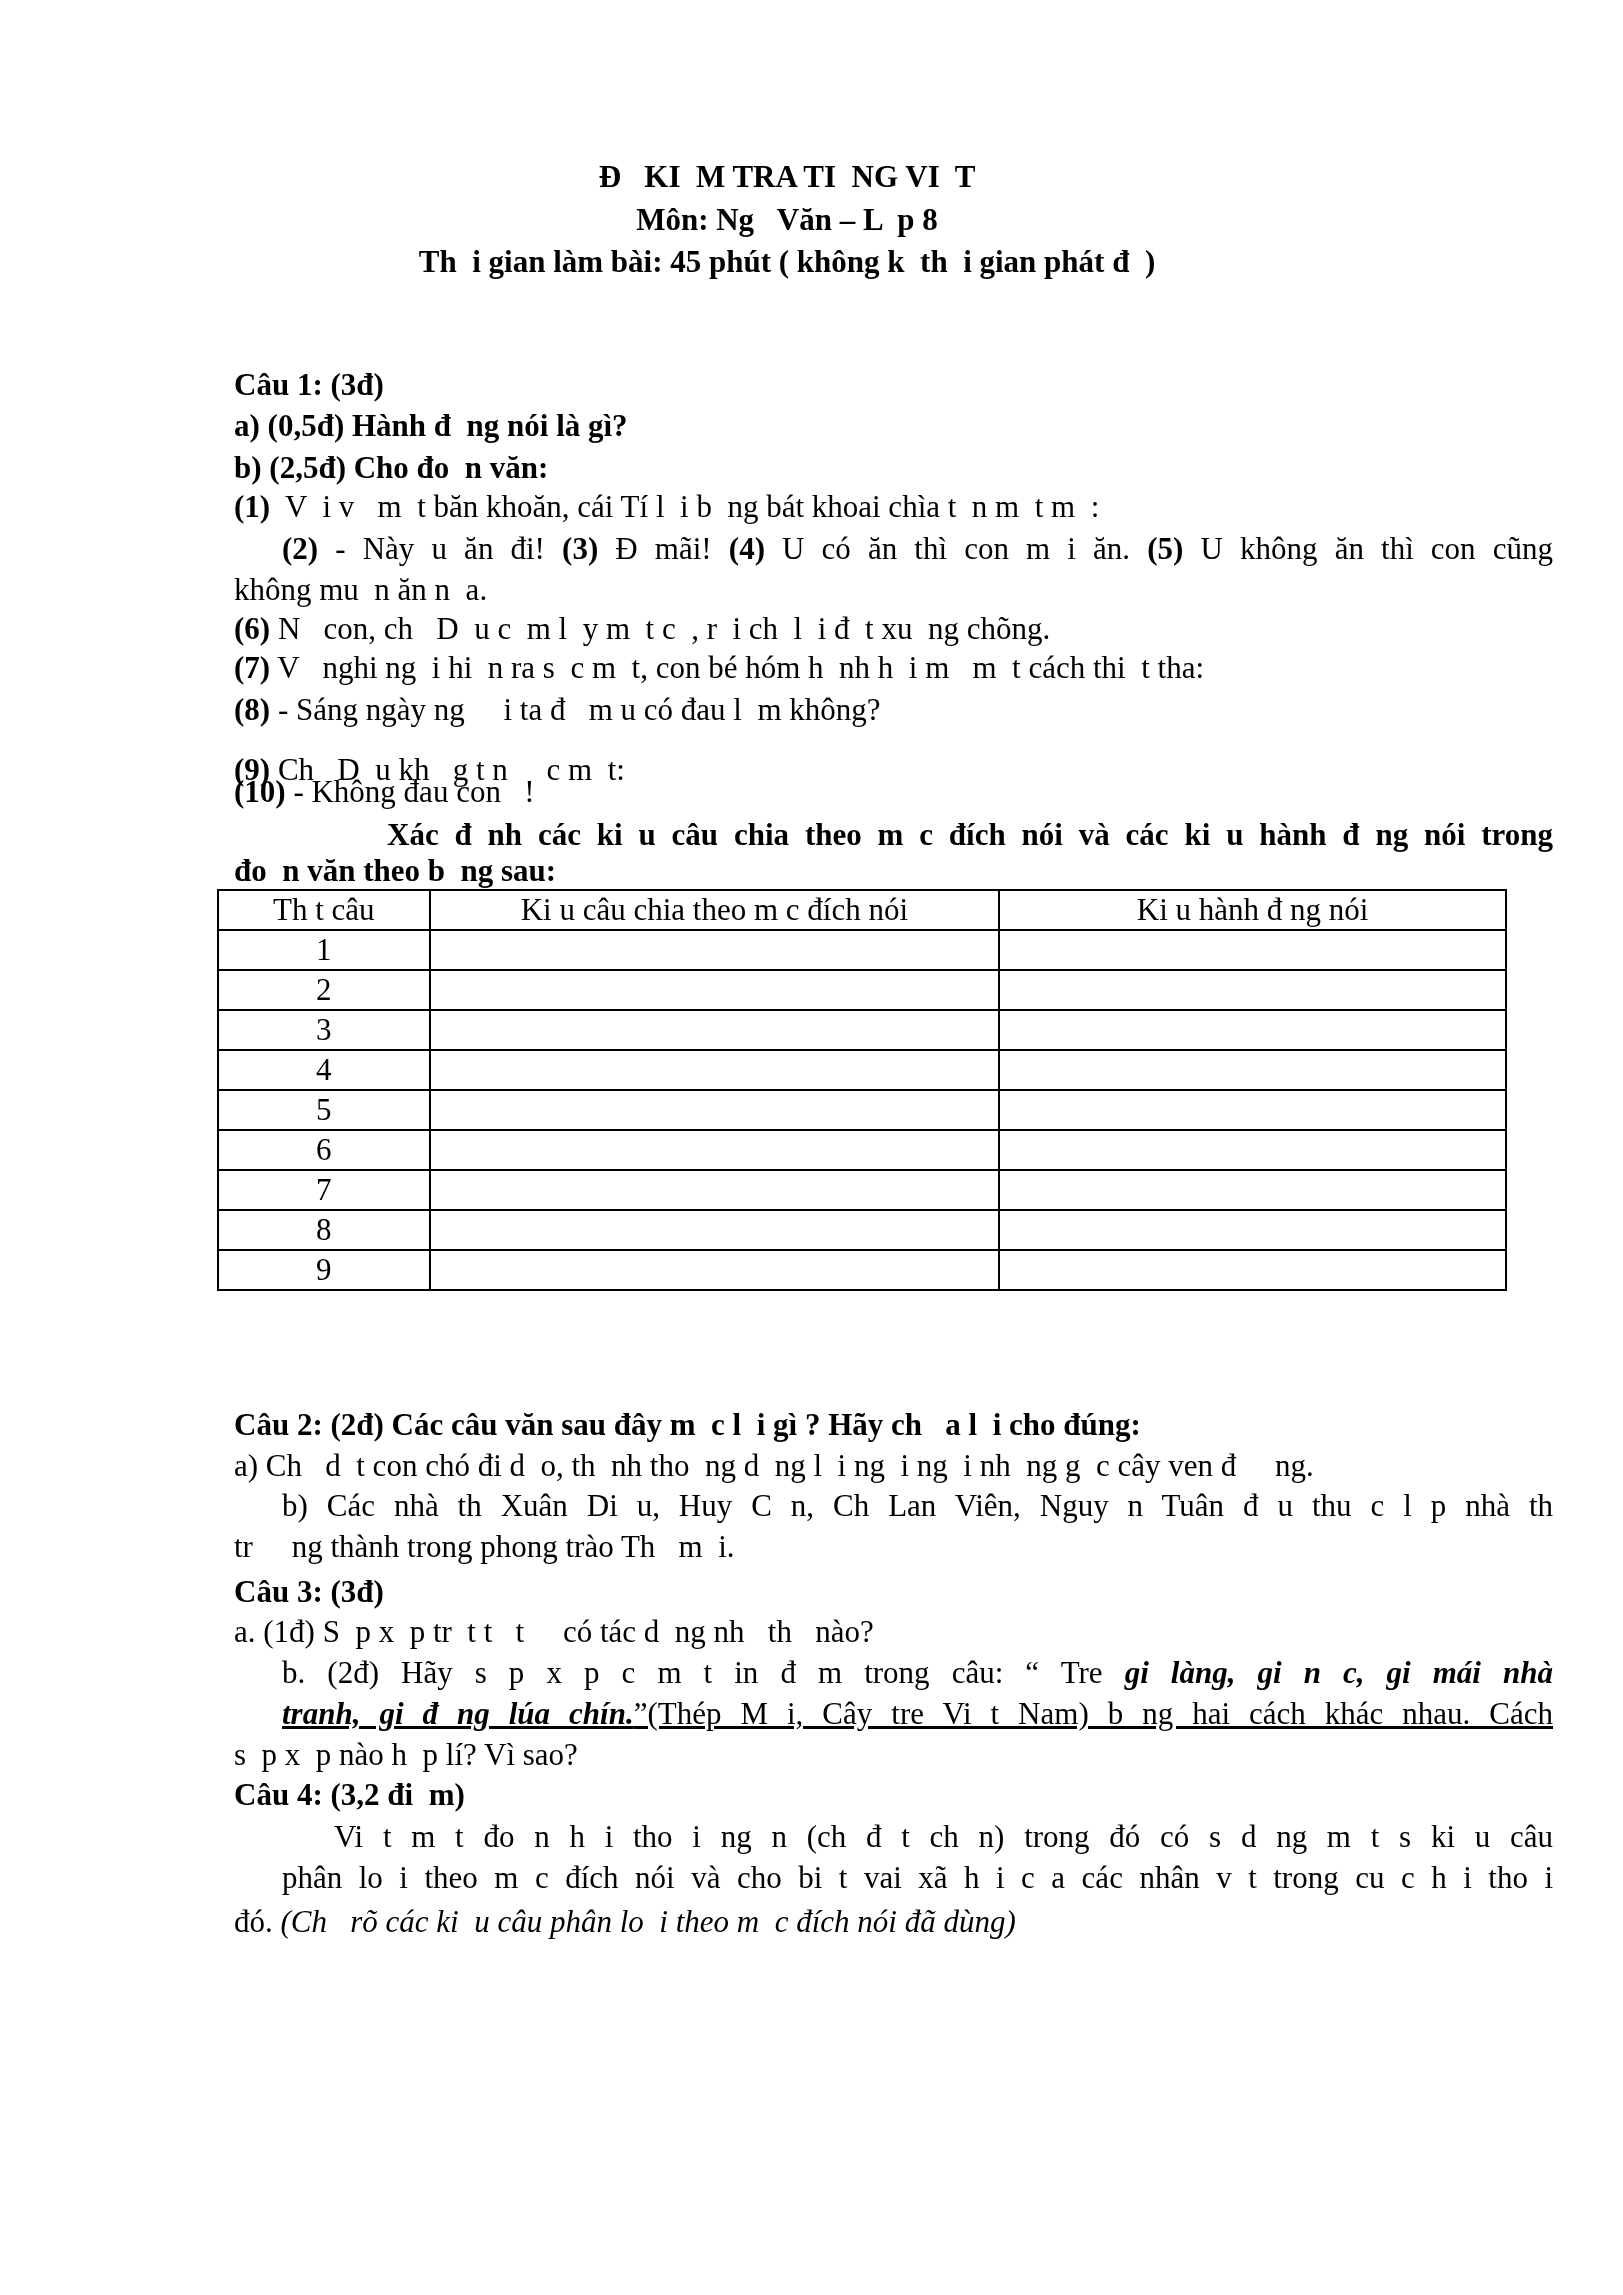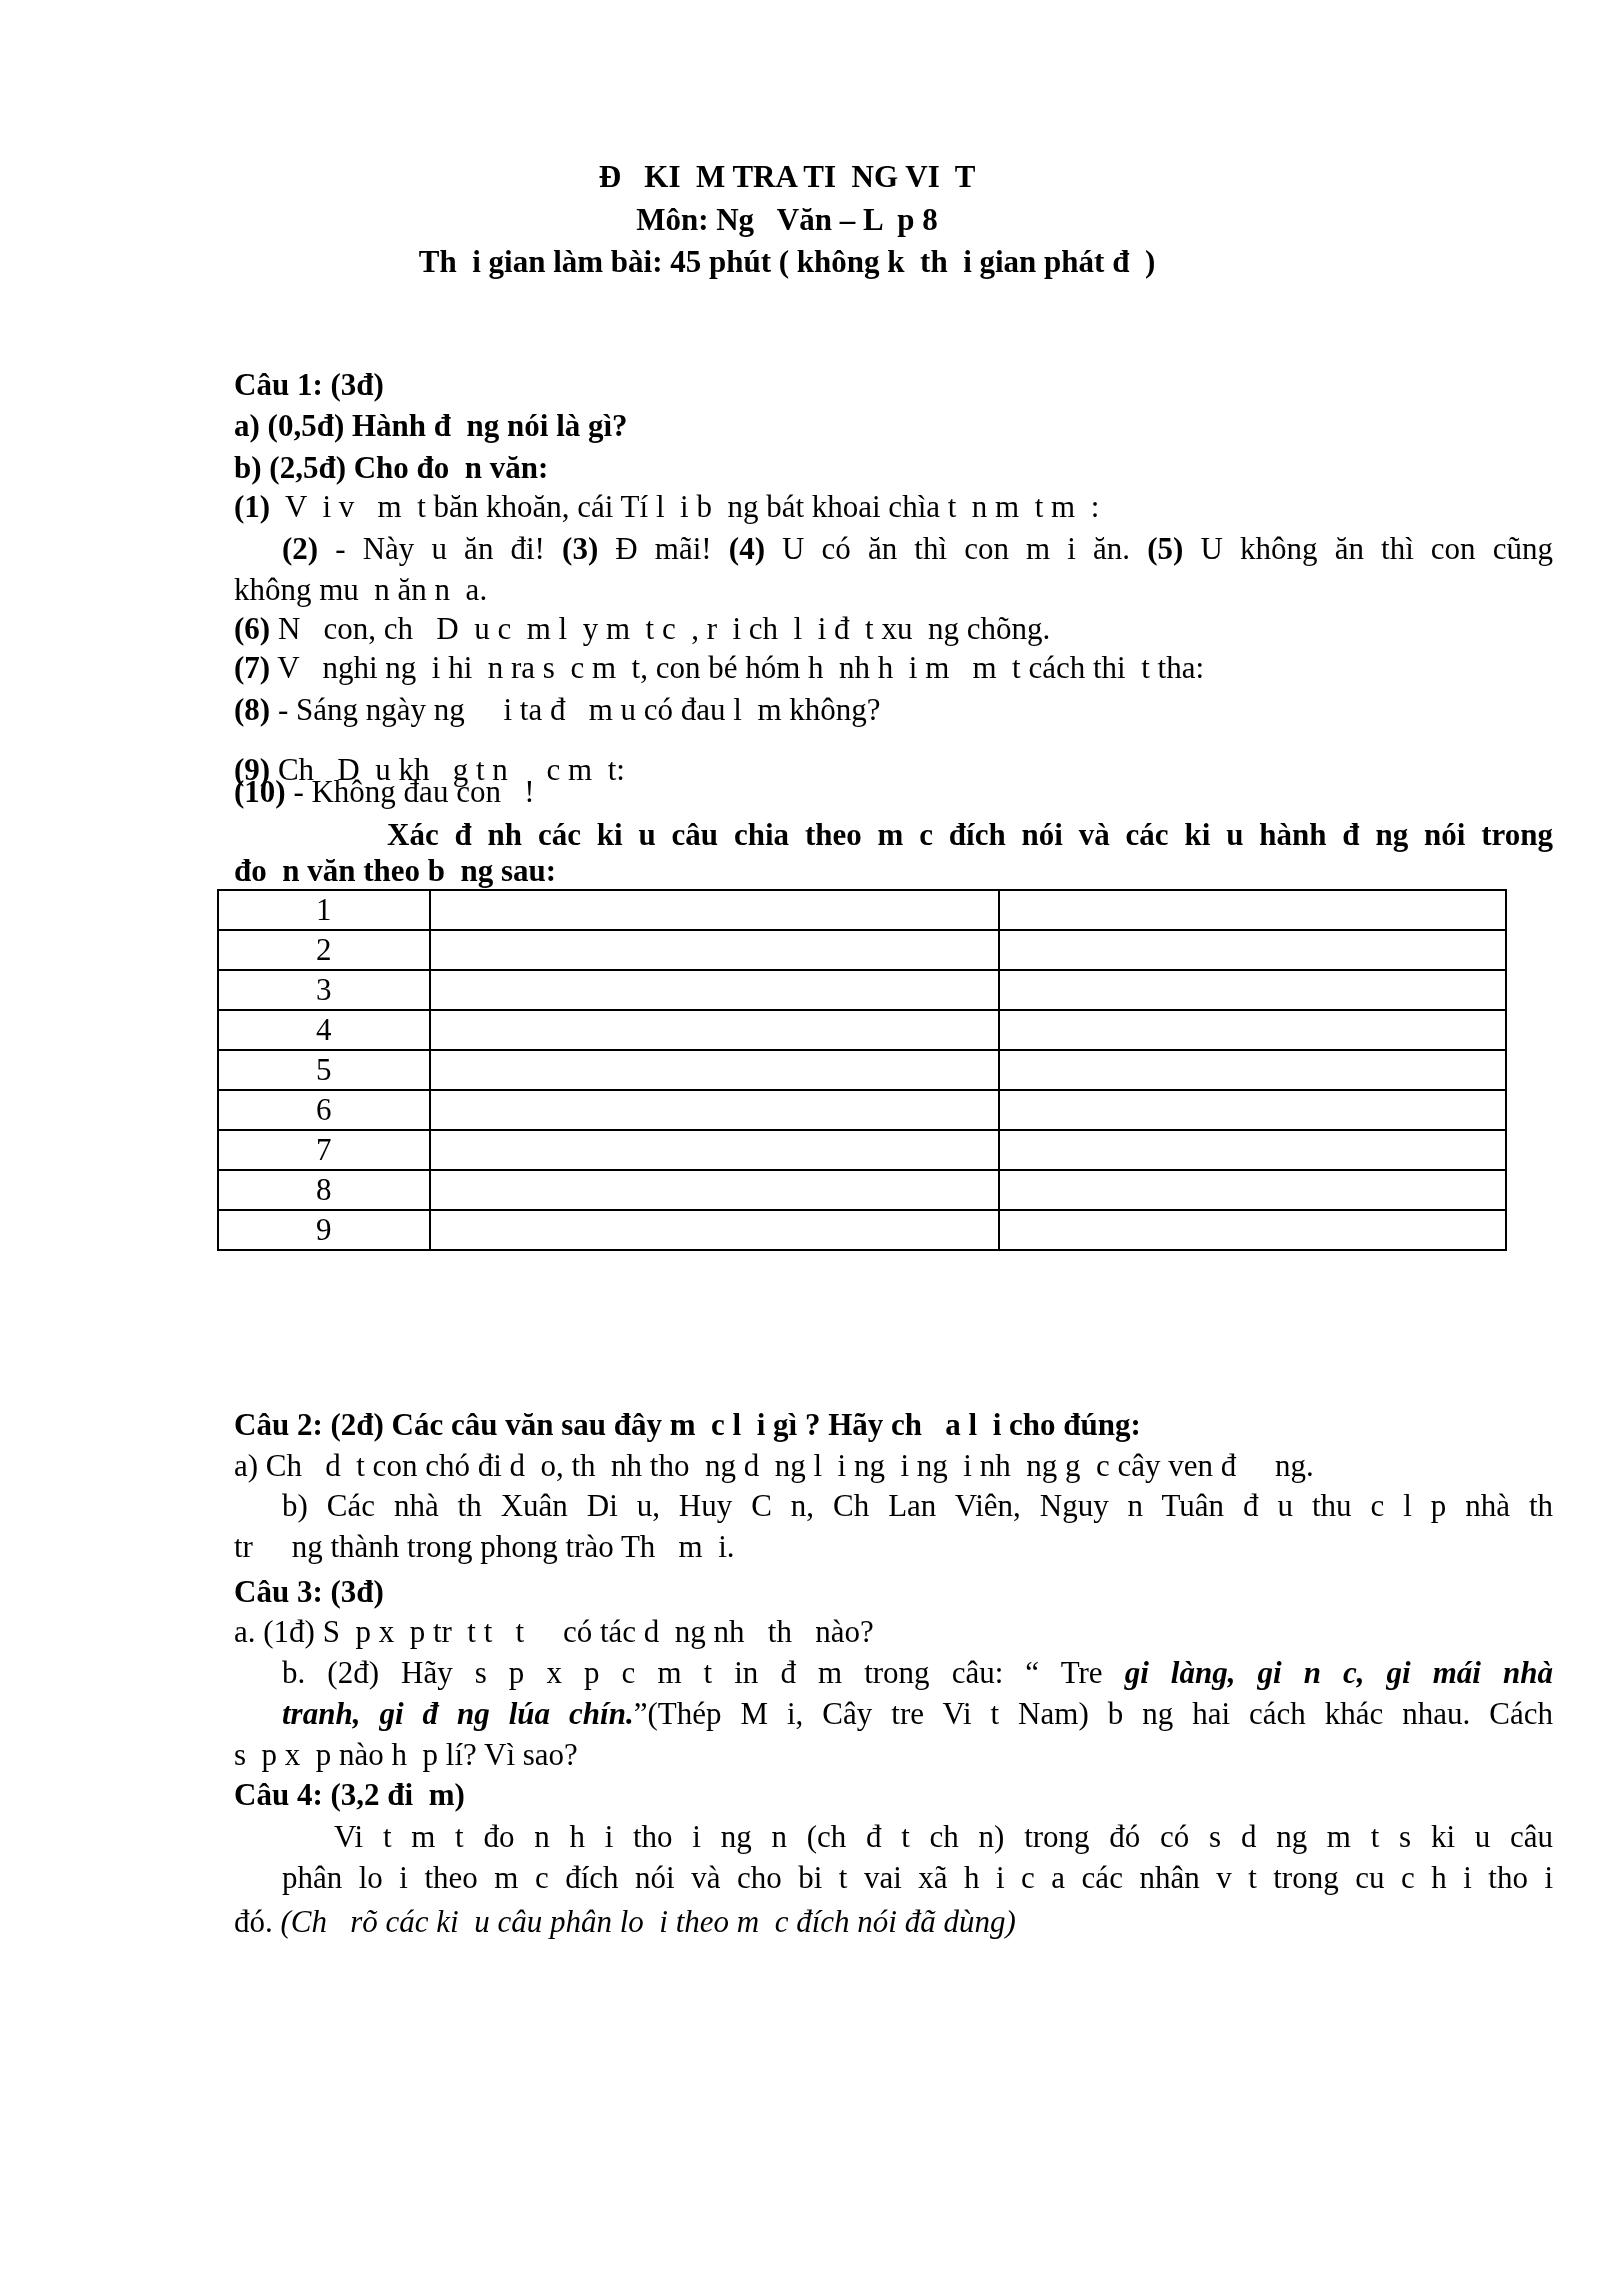--- a/index.html
+++ b/index.html
@@ -44,20 +44,25 @@
 <div class="line b just indent" style="top:815px;">Xác đ  nh các ki  u câu chia theo m  c đích nói và các ki  u hành đ  ng nói trong</div>
 <div class="line b" style="top:851px;">đo  n văn theo b  ng sau:</div>
 
 <table class="grid">
   <colgroup>
       <col class="c1">
       <col class="c2">
       <col class="c3">
     </colgroup>
   <tbody>
+      <tr>
+    <th>Th   t   câu</th>
+    <th>Ki  u câu chia theo m  c đích nói</th>
+    <th>Ki  u hành đ  ng nói</th>
+  </tr>
   <tr>
         <td>1</td>
         <td></td>
         <td></td>
       </tr>
   <tr>
         <td>2</td>
         <td></td>
         <td></td>
       </tr>
@@ -100,20 +105,20 @@
   </table>
 
 <div class="line b" style="top:1405px;">Câu 2: (2đ) Các câu văn sau đây m  c l  i gì ? Hãy ch   a l  i cho đúng:</div>
 <div class="line" style="top:1446px;">a) Ch   d  t con chó đi d  o, th  nh tho  ng d  ng l  i ng  i ng  i nh  ng g  c cây ven đ     ng.</div>
 <div class="line just" style="top:1486px;">b) Các nhà th   Xuân Di  u, Huy C  n, Ch   Lan Viên, Nguy  n Tuân đ  u thu  c l  p nhà th</div>
 <div class="line" style="top:1527px;">tr     ng thành trong phong trào Th   m  i.</div>
 
 <div class="line b" style="top:1572px;">Câu 3: (3đ)</div>
 <div class="line" style="top:1612px;">a. (1đ) S  p x  p tr  t t   t     có tác d  ng nh   th   nào?</div>
 <div class="line just" style="top:1653px;"><span>b. (2đ) Hãy s  p x  p c  m t    in đ  m trong câu: “ Tre </span><span class="b i">gi   làng, gi   n     c, gi   mái nhà</span></div>
-<div class="line just" style="top:1694px;"><span class="b i">tranh, gi   đ   ng lúa chín.</span><span>”(Thép M  i, Cây tre Vi  t Nam) b  ng hai cách khác nhau. Cách</span></div>
+<div class="line just" style="top:1694px;text-decoration:underline;"><span class="b i">tranh, gi   đ   ng lúa chín.</span><span>”(Thép M  i, Cây tre Vi  t Nam) b  ng hai cách khác nhau. Cách</span></div>
 <div class="line" style="top:1735px;">s  p x  p nào h  p lí? Vì sao?</div>
 
 <div class="line b" style="top:1775px;">Câu 4: (3,2 đi  m)</div>
 <div class="line just indent" style="top:1817px; padding-left:52px;">Vi  t m  t đo  n h  i tho  i ng  n (ch   đ    t   ch  n) trong đó có s   d  ng m  t s   ki  u câu</div>
 <div class="line just" style="top:1858px;">phân lo  i theo m  c đích nói và cho bi  t vai xã h  i c  a các nhân v  t trong cu  c h  i tho  i</div>
 <div class="line" style="top:1902px;"><span>đó. </span><span class="i">(Ch   rõ các ki  u câu phân lo  i theo m  c đích nói đã dùng)</span></div>
 
 
 </body></html>

